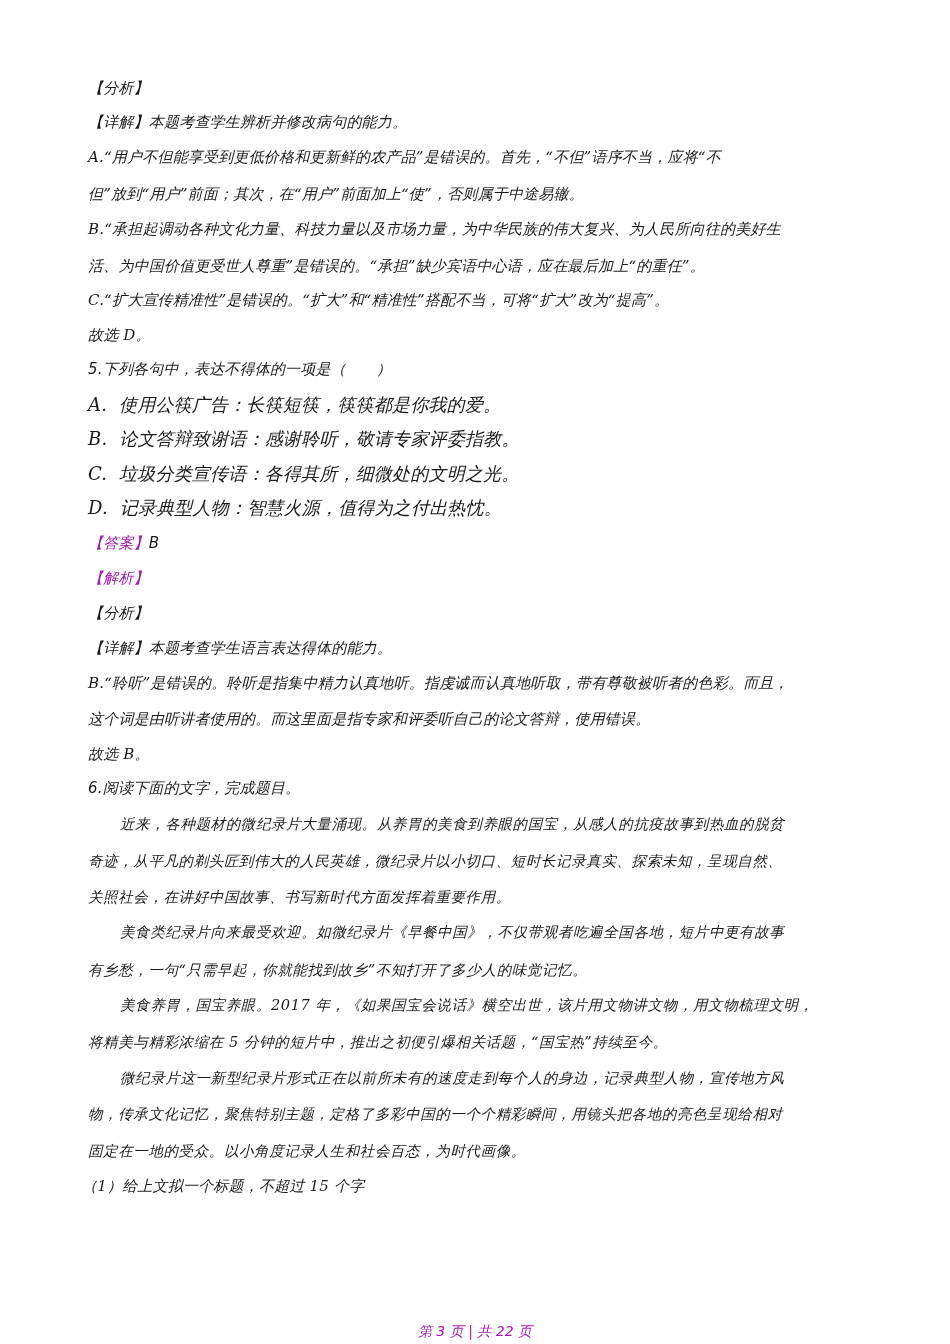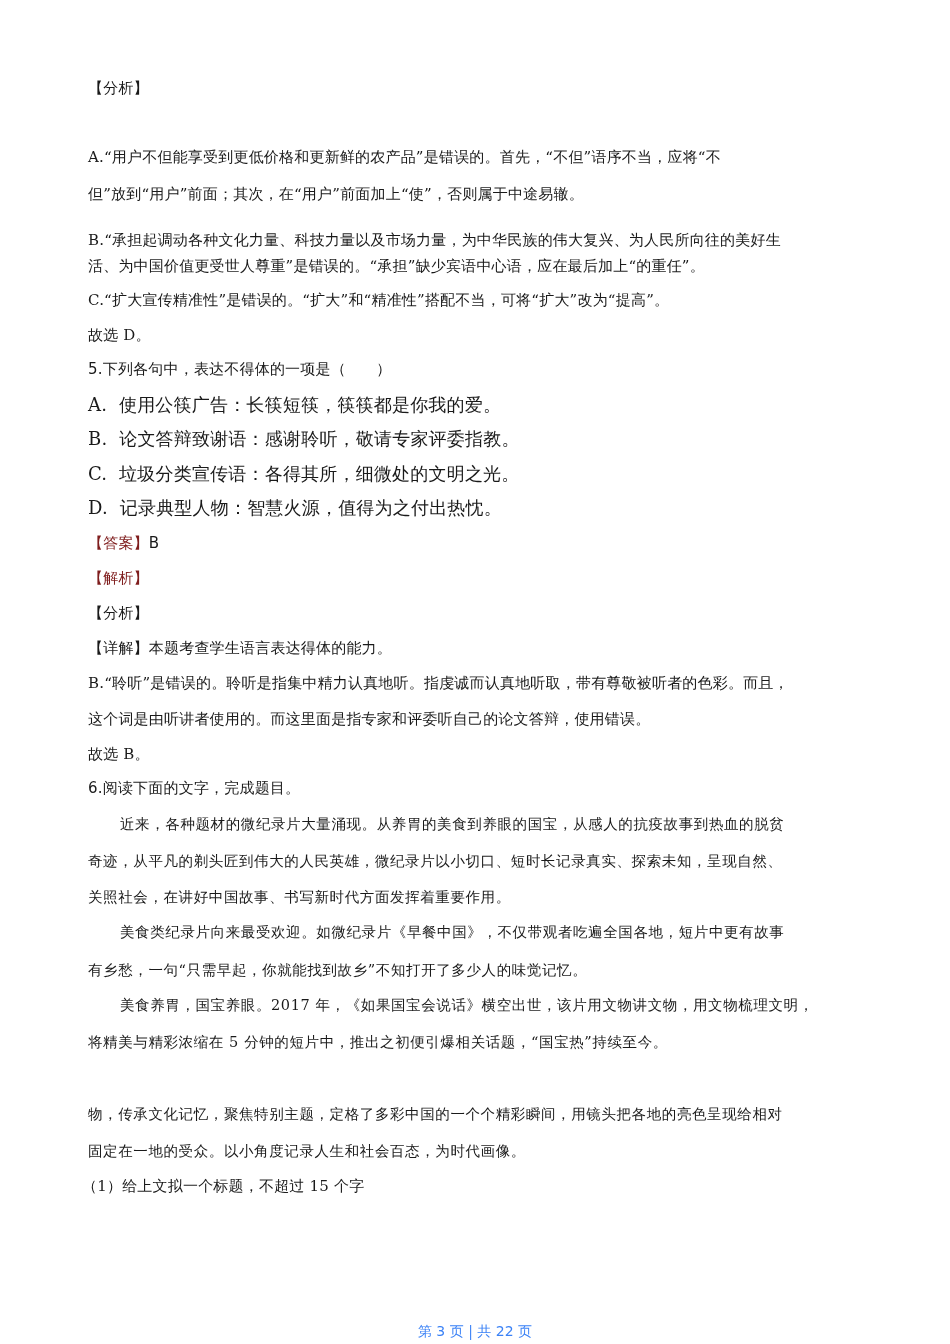--- a/index.html
+++ b/index.html
@@ -4,42 +4,43 @@
   <style>
     html, body { margin: 0; padding: 0; background: #ffffff; }
     body {
       width: 950px; height: 1344px; position: relative; overflow: hidden;
       font-family: "DejaVu Serif", "Liberation Serif", serif;
       color: #1a1a1a;
     }
     .page { position: absolute; left: 0; top: 0; width: 950px; height: 1344px; }
     .line {
       position: absolute; left: 88px; font-size: 15px; line-height: 20px;
-      white-space: nowrap; letter-spacing: 0.2px;
+      white-space: nowrap; letter-spacing: 0.2px; font-style: italic;
     }
     .sans { font-family: "DejaVu Sans", "Liberation Sans", sans-serif; }
-    .blue { color: #7f1d1d; }
+    .blue { color: #a21caf; }
     .indent { left: 120px; }
     .opt { font-size: 18px; }
     .body-para { font-size: 14.5px; letter-spacing: 0.6px; }
     .footer {
       position: absolute; left: 0; width: 950px; top: 1322px; text-align: center;
-      font-size: 14px; line-height: 18px; color: #3b82f6;
+      font-size: 14px; line-height: 18px; color: #a21caf; font-style: italic;
     }
     .footer .num { font-family: "DejaVu Sans", "Liberation Sans", sans-serif; }
   </style>
 </head>
 <body>
 
 <div class="page">
 
   <div class="line" style="top:78px">【分析】</div>
+  <div class="line" style="top:112px"><span>【详解】</span><span>本题考查学生辨析并修改病句的能力。</span></div>
   <div class="line" style="top:147px">A.“用户不但能享受到更低价格和更新鲜的农产品”是错误的。首先，“不但”语序不当，应将“不</div>
   <div class="line" style="top:184px">但”放到“用户”前面；其次，在“用户”前面加上“使”，否则属于中途易辙。</div>
-  <div class="line" style="top:230px">B.“承担起调动各种文化力量、科技力量以及市场力量，为中华民族的伟大复兴、为人民所向往的美好生</div>
+  <div class="line" style="top:219px">B.“承担起调动各种文化力量、科技力量以及市场力量，为中华民族的伟大复兴、为人民所向往的美好生</div>
   <div class="line" style="top:256px">活、为中国价值更受世人尊重”是错误的。“承担”缺少宾语中心语，应在最后加上“的重任”。</div>
   <div class="line" style="top:290px">C.“扩大宣传精准性”是错误的。“扩大”和“精准性”搭配不当，可将“扩大”改为“提高”。</div>
   <div class="line" style="top:325px">故选 D。</div>
 
   <div class="line" style="top:359px"><span class="sans">5.</span><span>下列各句中，表达不得体的一项是（　　）</span></div>
   <div class="line opt" style="top:395px"><span>A.</span>&nbsp;&nbsp;<span>使用公筷广告：长筷短筷，筷筷都是你我的爱。</span></div>
   <div class="line opt" style="top:429px"><span>B.</span>&nbsp;&nbsp;<span>论文答辩致谢语：感谢聆听，敬请专家评委指教。</span></div>
   <div class="line opt" style="top:464px"><span>C.</span>&nbsp;&nbsp;<span>垃圾分类宣传语：各得其所，细微处的文明之光。</span></div>
   <div class="line opt" style="top:498px"><span>D.</span>&nbsp;&nbsp;<span>记录典型人物：智慧火源，值得为之付出热忱。</span></div>
 
@@ -53,20 +54,21 @@
 
   <div class="line" style="top:778px"><span class="sans">6.</span><span>阅读下面的文字，完成题目。</span></div>
 
   <div class="line body-para" style="top:851px">奇迹，从平凡的剃头匠到伟大的人民英雄，微纪录片以小切口、短时长记录真实、探索未知，呈现自然、</div>
   <div class="line body-para indent" style="top:814px">近来，各种题材的微纪录片大量涌现。从养胃的美食到养眼的国宝，从感人的抗疫故事到热血的脱贫</div>
   <div class="line body-para" style="top:887px">关照社会，在讲好中国故事、书写新时代方面发挥着重要作用。</div>
   <div class="line body-para indent" style="top:922px">美食类纪录片向来最受欢迎。如微纪录片《早餐中国》，不仅带观者吃遍全国各地，短片中更有故事</div>
   <div class="line body-para" style="top:960px">有乡愁，一句“只需早起，你就能找到故乡”不知打开了多少人的味觉记忆。</div>
   <div class="line body-para indent" style="top:995px">美食养胃，国宝养眼。2017 年，《如果国宝会说话》横空出世，该片用文物讲文物，用文物梳理文明，</div>
   <div class="line body-para" style="top:1032px">将精美与精彩浓缩在 5 分钟的短片中，推出之初便引爆相关话题，“国宝热”持续至今。</div>
+  <div class="line body-para indent" style="top:1068px">微纪录片这一新型纪录片形式正在以前所未有的速度走到每个人的身边，记录典型人物，宣传地方风</div>
   <div class="line body-para" style="top:1104px">物，传承文化记忆，聚焦特别主题，定格了多彩中国的一个个精彩瞬间，用镜头把各地的亮色呈现给相对</div>
   <div class="line body-para" style="top:1141px">固定在一地的受众。以小角度记录人生和社会百态，为时代画像。</div>
   <div class="line" style="top:1176px; left:82px">（1）给上文拟一个标题，不超过 15 个字</div>
 
   <div class="footer">
     <span>第</span>
     <span class="num">3</span>
     <span>页 | 共</span>
     <span class="num">22</span>
     <span>页</span>

